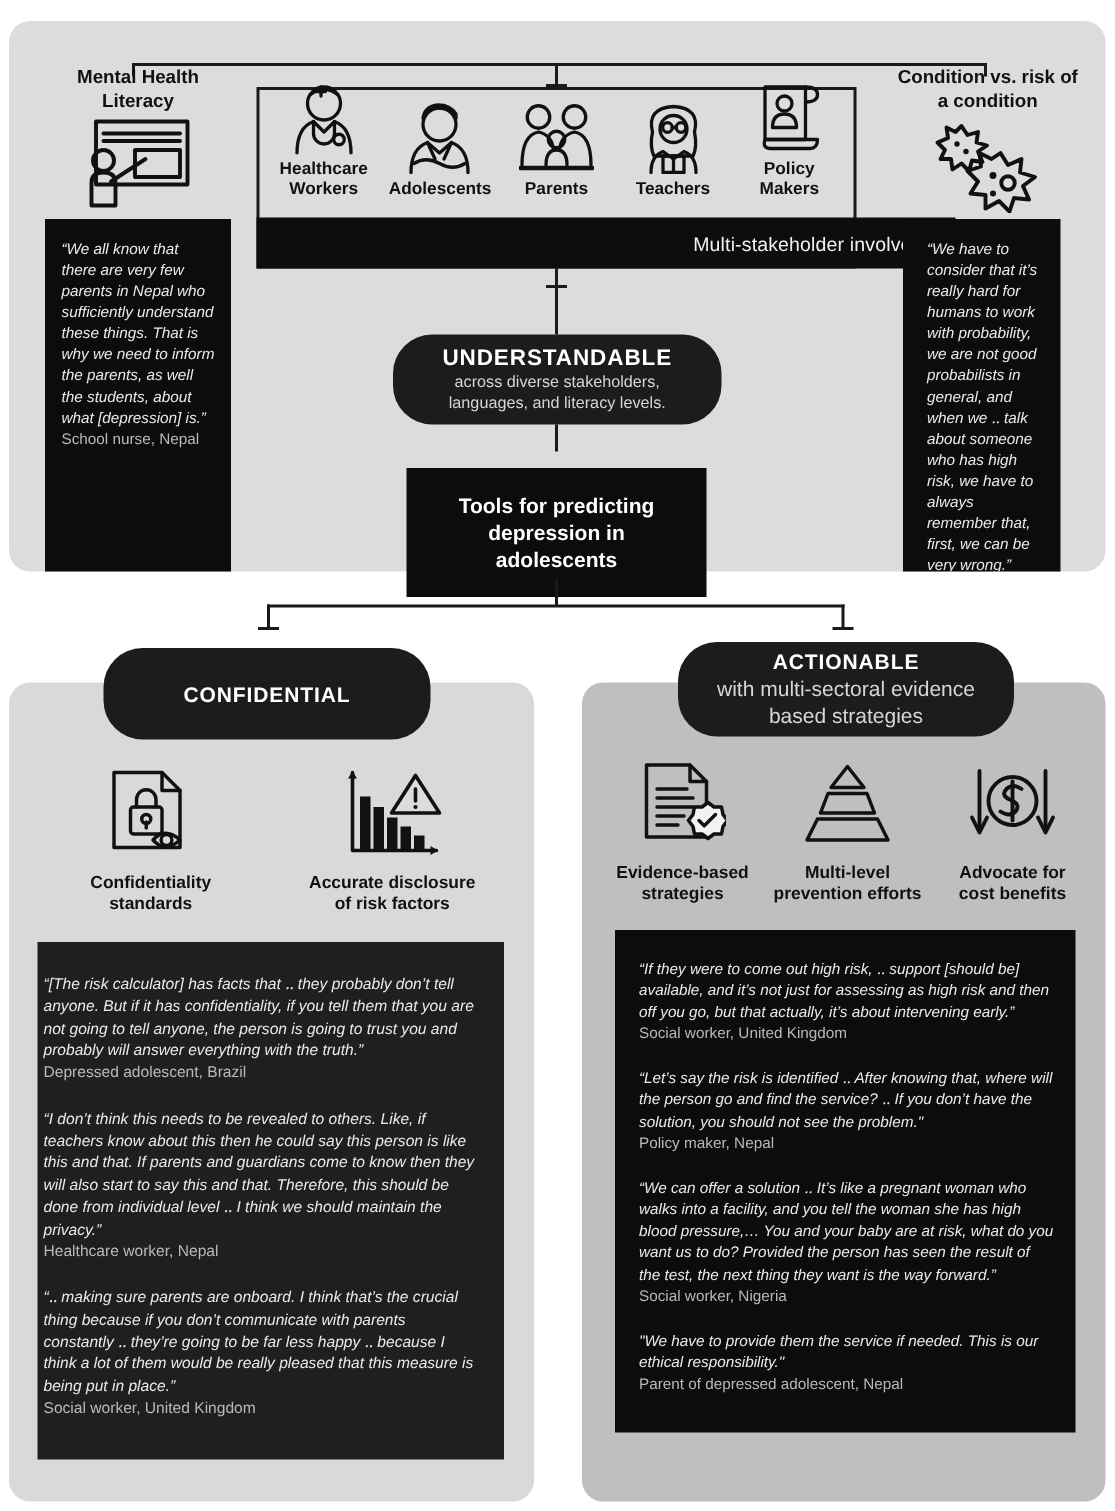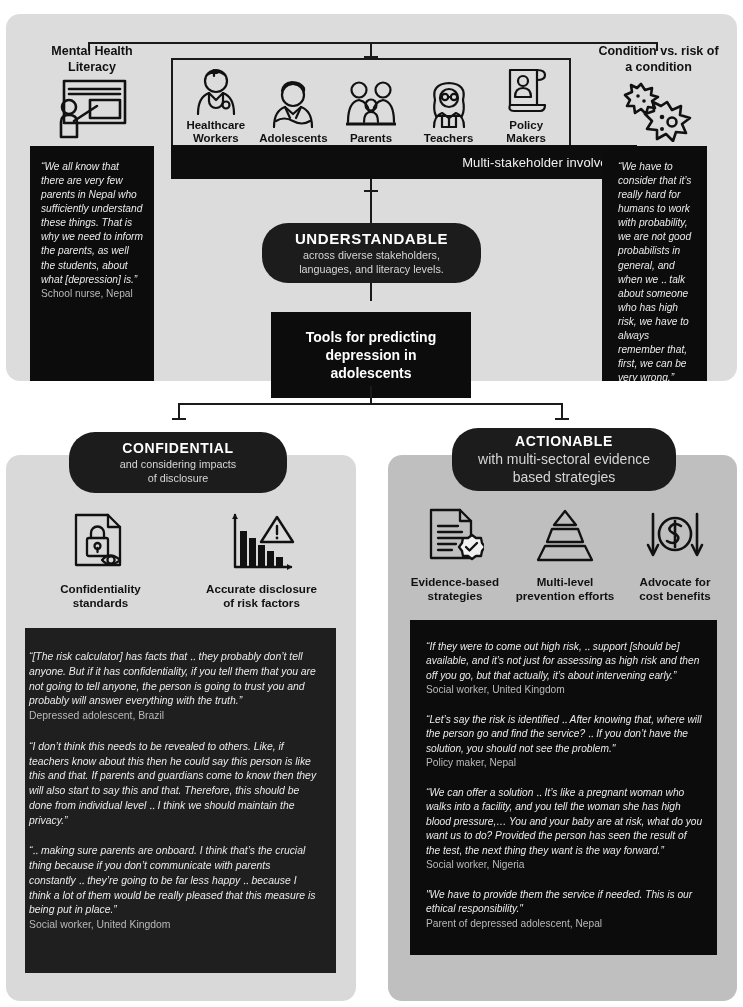--- a/index.html
+++ b/index.html
@@ -76,21 +76,21 @@
     font-size: 13px;
     letter-spacing: .1px;
   }
   #stakeholders {
     position: absolute;
     left: 173px; top: 60px;
     width: 396px; height: 85px;
     display: flex;
     align-items: flex-end;
     justify-content: space-around;
-    padding: 0 4px;
+    padding: 12px 4px;
     box-sizing: border-box;
   }
   .stake {
     display: flex;
     flex-direction: column;
     align-items: center;
     width: 76px;
   }
   .stake .sv { height: 48px; display: block; }
   .stake-label {
@@ -406,24 +406,20 @@
 
   <div class="ln lnv" style="left:370px; top:386px; height:18px;"></div>
   <div class="ln lnh" style="left:178px; top:403px; width:385px;"></div>
   <div class="ln lnv" style="left:178px; top:403px; height:17px;"></div>
   <div class="ln lnh" style="left:172px; top:418px; width:14px;"></div>
   <div class="ln lnv" style="left:561px; top:403px; height:17px;"></div>
   <div class="ln lnh" style="left:555px; top:418px; width:14px;"></div>
 
   <div class="pill" id="pill-confidential">
     <div class="pill-title">CONFIDENTIAL</div>
-    <div class="pill-sub">
-      <div>and considering impacts</div>
-      <div>of disclosure</div>
-    </div>
   </div>
 
   <div class="pill" id="pill-actionable">
     <div class="pill-title">ACTIONABLE</div>
     <div class="pill-sub">
       <div>with multi-sectoral evidence</div>
       <div>based strategies</div>
     </div>
   </div>
 
@@ -511,20 +507,21 @@
     </div>
   </div>
 
   <div class="quote-box soft" id="quote-bl">
     <p class="q">
       <span class="qt">“[The risk calculator] has facts that ‥ they probably don’t tell anyone. But if it has confidentiality, if you tell them that you are not going to tell anyone, the person is going to trust you and probably will answer everything with the truth.”</span>
       <span class="qa">Depressed adolescent, Brazil</span>
     </p>
     <p class="q">
       <span class="qt">“I don’t think this needs to be revealed to others. Like, if teachers know about this then he could say this person is like this and that. If parents and guardians come to know then they will also start to say this and that. Therefore, this should be done from individual level ‥ I think we should maintain the privacy.”</span>
+      <span class="qa">Healthcare worker, Nepal</span>
     </p>
     <p class="q">
       <span class="qt">“‥ making sure parents are onboard. I think that’s the crucial thing because if you don’t communicate with parents constantly ‥ they’re going to be far less happy ‥  because I think a lot of them would be really pleased that this measure is being put in place.”</span>
       <span class="qa">Social worker, United Kingdom</span>
     </p>
   </div>
 
   <div class="quote-box" id="quote-br">
     <p class="q">
       <span class="qt">“If they were to come out high risk, ‥ support [should be] available, and it’s not just for assessing as high risk and then off you go, but that actually, it’s about intervening early.”</span>

